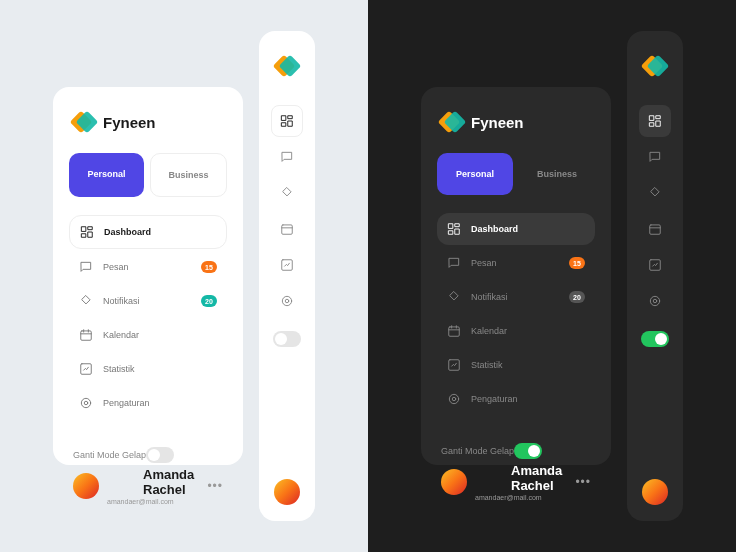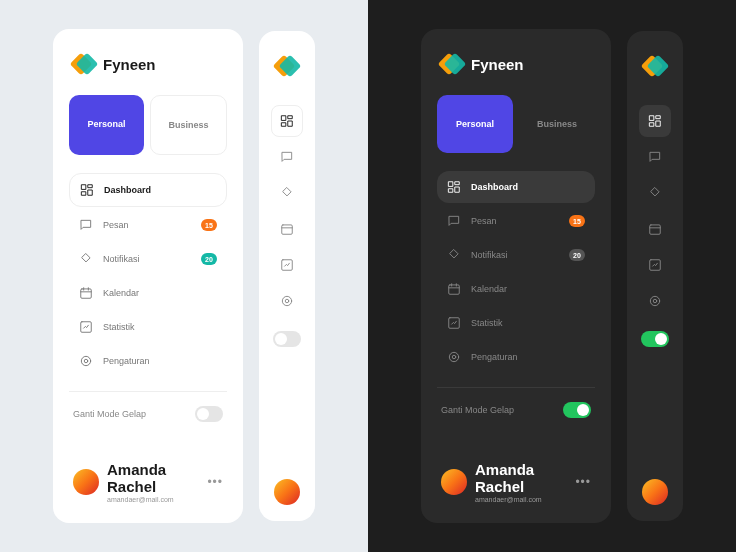--- a/index.html
+++ b/index.html
@@ -15,21 +15,21 @@
   display: flex;
   align-items: center;
   justify-content: center;
   gap: 16px;
 }
 .half.light { background: #e8ecf0; }
 .half.dark { background: #1e1e1e; }
 
 .sidebar {
   width: 190px;
-  height: 494px;
+  height: 378px;
   border-radius: 16px;
   padding: 24px 16px 16px;
   display: flex;
   flex-direction: column;
 }
 .light .sidebar { background: #fff; }
 .dark .sidebar { background: #2a2a2a; }
 
 .mini {
   width: 56px;
@@ -74,21 +74,21 @@
 .tabs {
   display: flex;
   gap: 6px;
   margin-bottom: 18px;
 }
 .tab {
   flex: 1;
   text-align: center;
   font-size: 9px;
   font-weight: 600;
-  padding: 24px 4px;
+  padding: 16px 4px;
   border-radius: 10px;
   cursor: pointer;
 }
 .tab.active { background: #5046e5; color: #fff; }
 .light .tab.inactive { background: #fff; color: #888; border: 1px solid #eee; }
 .dark .tab.inactive { background: transparent; color: #888; }
 
 .nav { display: flex; flex-direction: column; gap: 2px; }
 .nav-item {
   display: flex;
@@ -135,21 +135,20 @@
 .divider {
   height: 1px;
   margin: 14px 0;
 }
 .light .divider { background: #eee; }
 .dark .divider { background: #3a3a3a; }
 
 .dark-mode-row {
   display: flex;
   align-items: center;
-  justify-content: space-between;
   font-size: 9px;
   padding: 0 4px;
 }
 .light .dark-mode-row { color: #888; }
 .dark .dark-mode-row { color: #888; }
 
 .toggle {
   width: 28px;
   height: 16px;
   border-radius: 8px;
@@ -178,21 +177,21 @@
   padding: 4px;
 }
 .avatar {
   width: 26px;
   height: 26px;
   border-radius: 50%;
   background: linear-gradient(135deg, #fbbf24 0%, #f97316 50%, #dc2626 100%);
   flex-shrink: 0;
 }
 .user-info { display: flex; flex-direction: column; gap: 1px; }
-.user-name { font-size: 15px; font-weight: 700; }
+.user-name { font-size: 13px; font-weight: 700; margin-left: 36px; }
 .light .user-name { color: #1a1a1a; }
 .dark .user-name { color: #fff; }
 .user-email { font-size: 7px; color: #999; }
 .more {
   margin-left: auto;
   font-size: 12px;
   color: #999;
   cursor: pointer;
   letter-spacing: 1px;
 }

